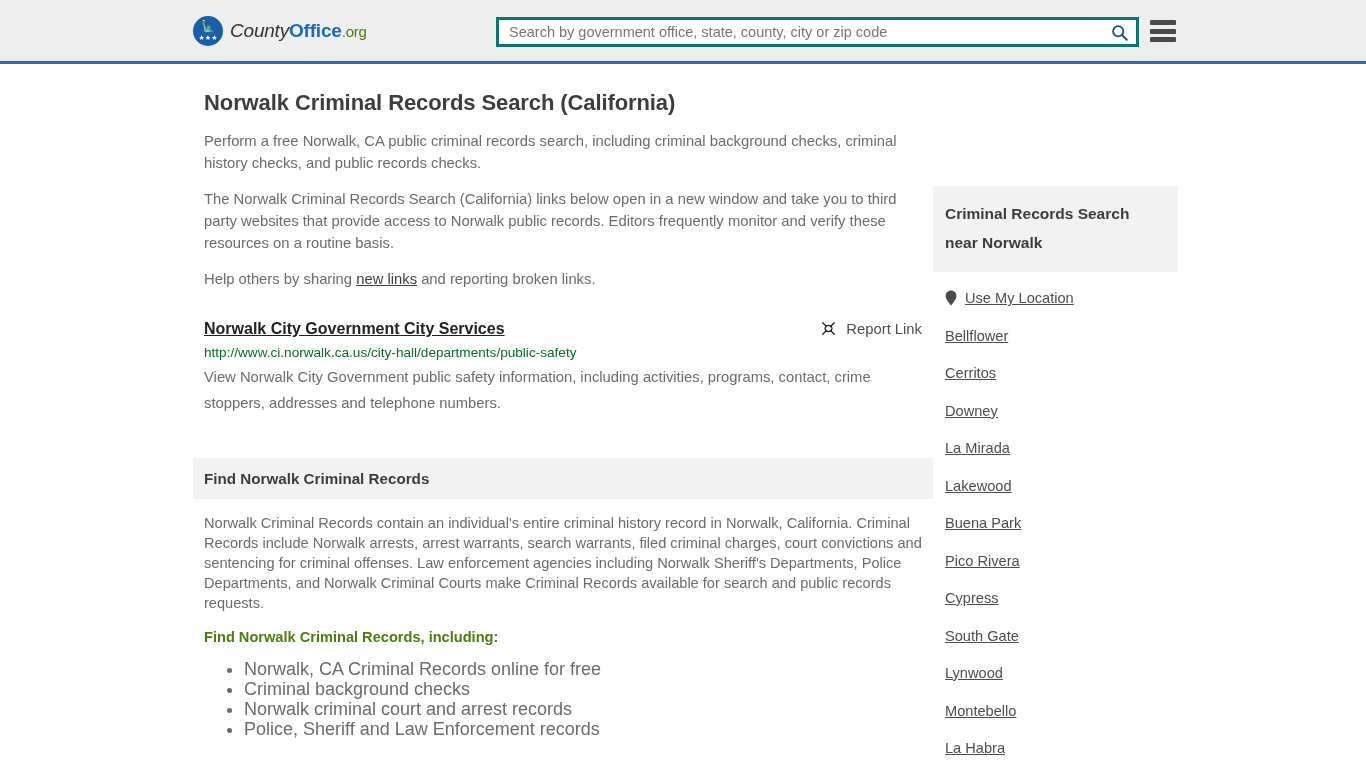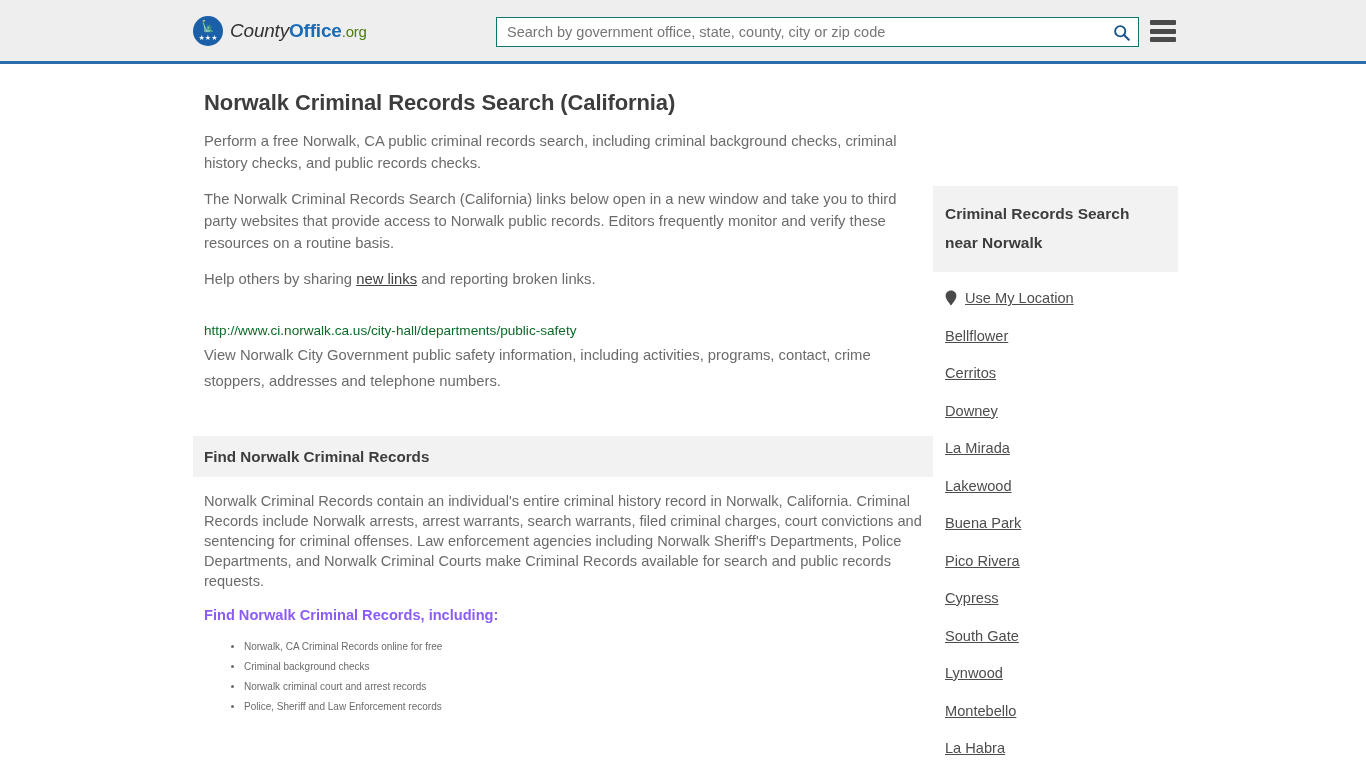--- a/index.html
+++ b/index.html
@@ -68,21 +68,21 @@
   .brand-text .t2 { color: #1a6bb5; font-weight: bold; }
   .brand-text .t3 { color: #4d7c0f; font-size: 15px; }
 
   .search-wrap {
     position: absolute;
     left: 496px;
     top: 17px;
     width: 643px;
     height: 30px;
     background: #ffffff;
-    border: 1px solid #0f766e;
+    border: 3px solid #0f766e;
     display: flex;
     align-items: center;
   }
   .search-input {
     flex: 1;
     border: none;
     outline: none;
     background: transparent;
     font-family: "Liberation Sans", sans-serif;
     font-size: 14.5px;
@@ -217,30 +217,30 @@
   }
   .section-body { padding: 14px 11px 0 11px; }
   .section-body p {
     font-size: 14.6px;
     line-height: 20px;
     color: #6b6b6b;
     margin: 0 0 14px 0;
   }
   .section-body p.lead-bold {
     font-weight: bold;
-    color: #8b5cf6;
+    color: #4d7c0f;
     margin-bottom: 12px;
   }
   .section-body ul {
     margin: 0;
     padding-left: 40px;
     list-style: disc;
   }
   .section-body ul li {
-    font-size: 10px;
+    font-size: 18px;
     line-height: 20px;
     color: #6b6b6b;
     margin-bottom: 0px;
   }
 
   
   .side-head {
     background: #f2f2f2;
     padding: 13px 12px 15px 12px;
     font-size: 15.5px;
@@ -298,20 +298,37 @@
     <h1 class="page-title">Norwalk Criminal Records Search (California)</h1>
 
 
     <div class="body-copy">
       <p>Perform a free Norwalk, CA public criminal records search, including criminal background checks, criminal history checks, and public records checks.</p>
       <p>The Norwalk Criminal Records Search (California) links below open in a new window and take you to third party websites that provide access to Norwalk public records. Editors frequently monitor and verify these resources on a routine basis.</p>
       <p><span>Help others by sharing </span><a href="#">new links</a><span> and reporting broken links.</span></p>
     </div>
 
     <div class="result">
+      <div class="result-head">
+        <a class="result-title" href="#">Norwalk City Government City Services</a>
+        <a class="report-link" href="#">
+          <svg width="17" height="17" viewBox="0 0 20 20">
+            <g fill="none" stroke="#222222" stroke-width="1.5" stroke-linecap="round">
+              <path d="M3.2 3.2 L7.6 7.6"></path>
+              <path d="M12.4 12.4 L16.8 16.8"></path>
+              <path d="M16.8 3.2 L12.4 7.6"></path>
+              <path d="M7.6 12.4 L3.2 16.8"></path>
+              <path d="M7.4 7.4 C5.4 9.0 5.4 11.0 7.4 12.6 C9.2 14.0 11.0 14.0 12.6 12.6"></path>
+              <path d="M12.6 7.4 C14.6 9.0 14.6 11.0 12.6 12.6"></path>
+              <path d="M7.4 7.4 C9.2 6.0 11.0 6.0 12.6 7.4"></path>
+            </g>
+          </svg>
+          <span>Report Link</span>
+        </a>
+      </div>
       <a class="result-url" href="#">http://www.ci.norwalk.ca.us/city-hall/departments/public-safety</a>
       <p class="result-desc">View Norwalk City Government public safety information, including activities, programs, contact, crime stoppers, addresses and telephone numbers.</p>
     </div>
 
     <div class="section-head">Find Norwalk Criminal Records</div>
     <div class="section-body">
       <p>Norwalk Criminal Records contain an individual's entire criminal history record in Norwalk, California. Criminal Records include Norwalk arrests, arrest warrants, search warrants, filed criminal charges, court convictions and sentencing for criminal offenses. Law enforcement agencies including Norwalk Sheriff's Departments, Police Departments, and Norwalk Criminal Courts make Criminal Records available for search and public records requests.</p>
       <p class="lead-bold">Find Norwalk Criminal Records, including:</p>
       <ul>
         <li>Norwalk, CA Criminal Records online for free</li>

